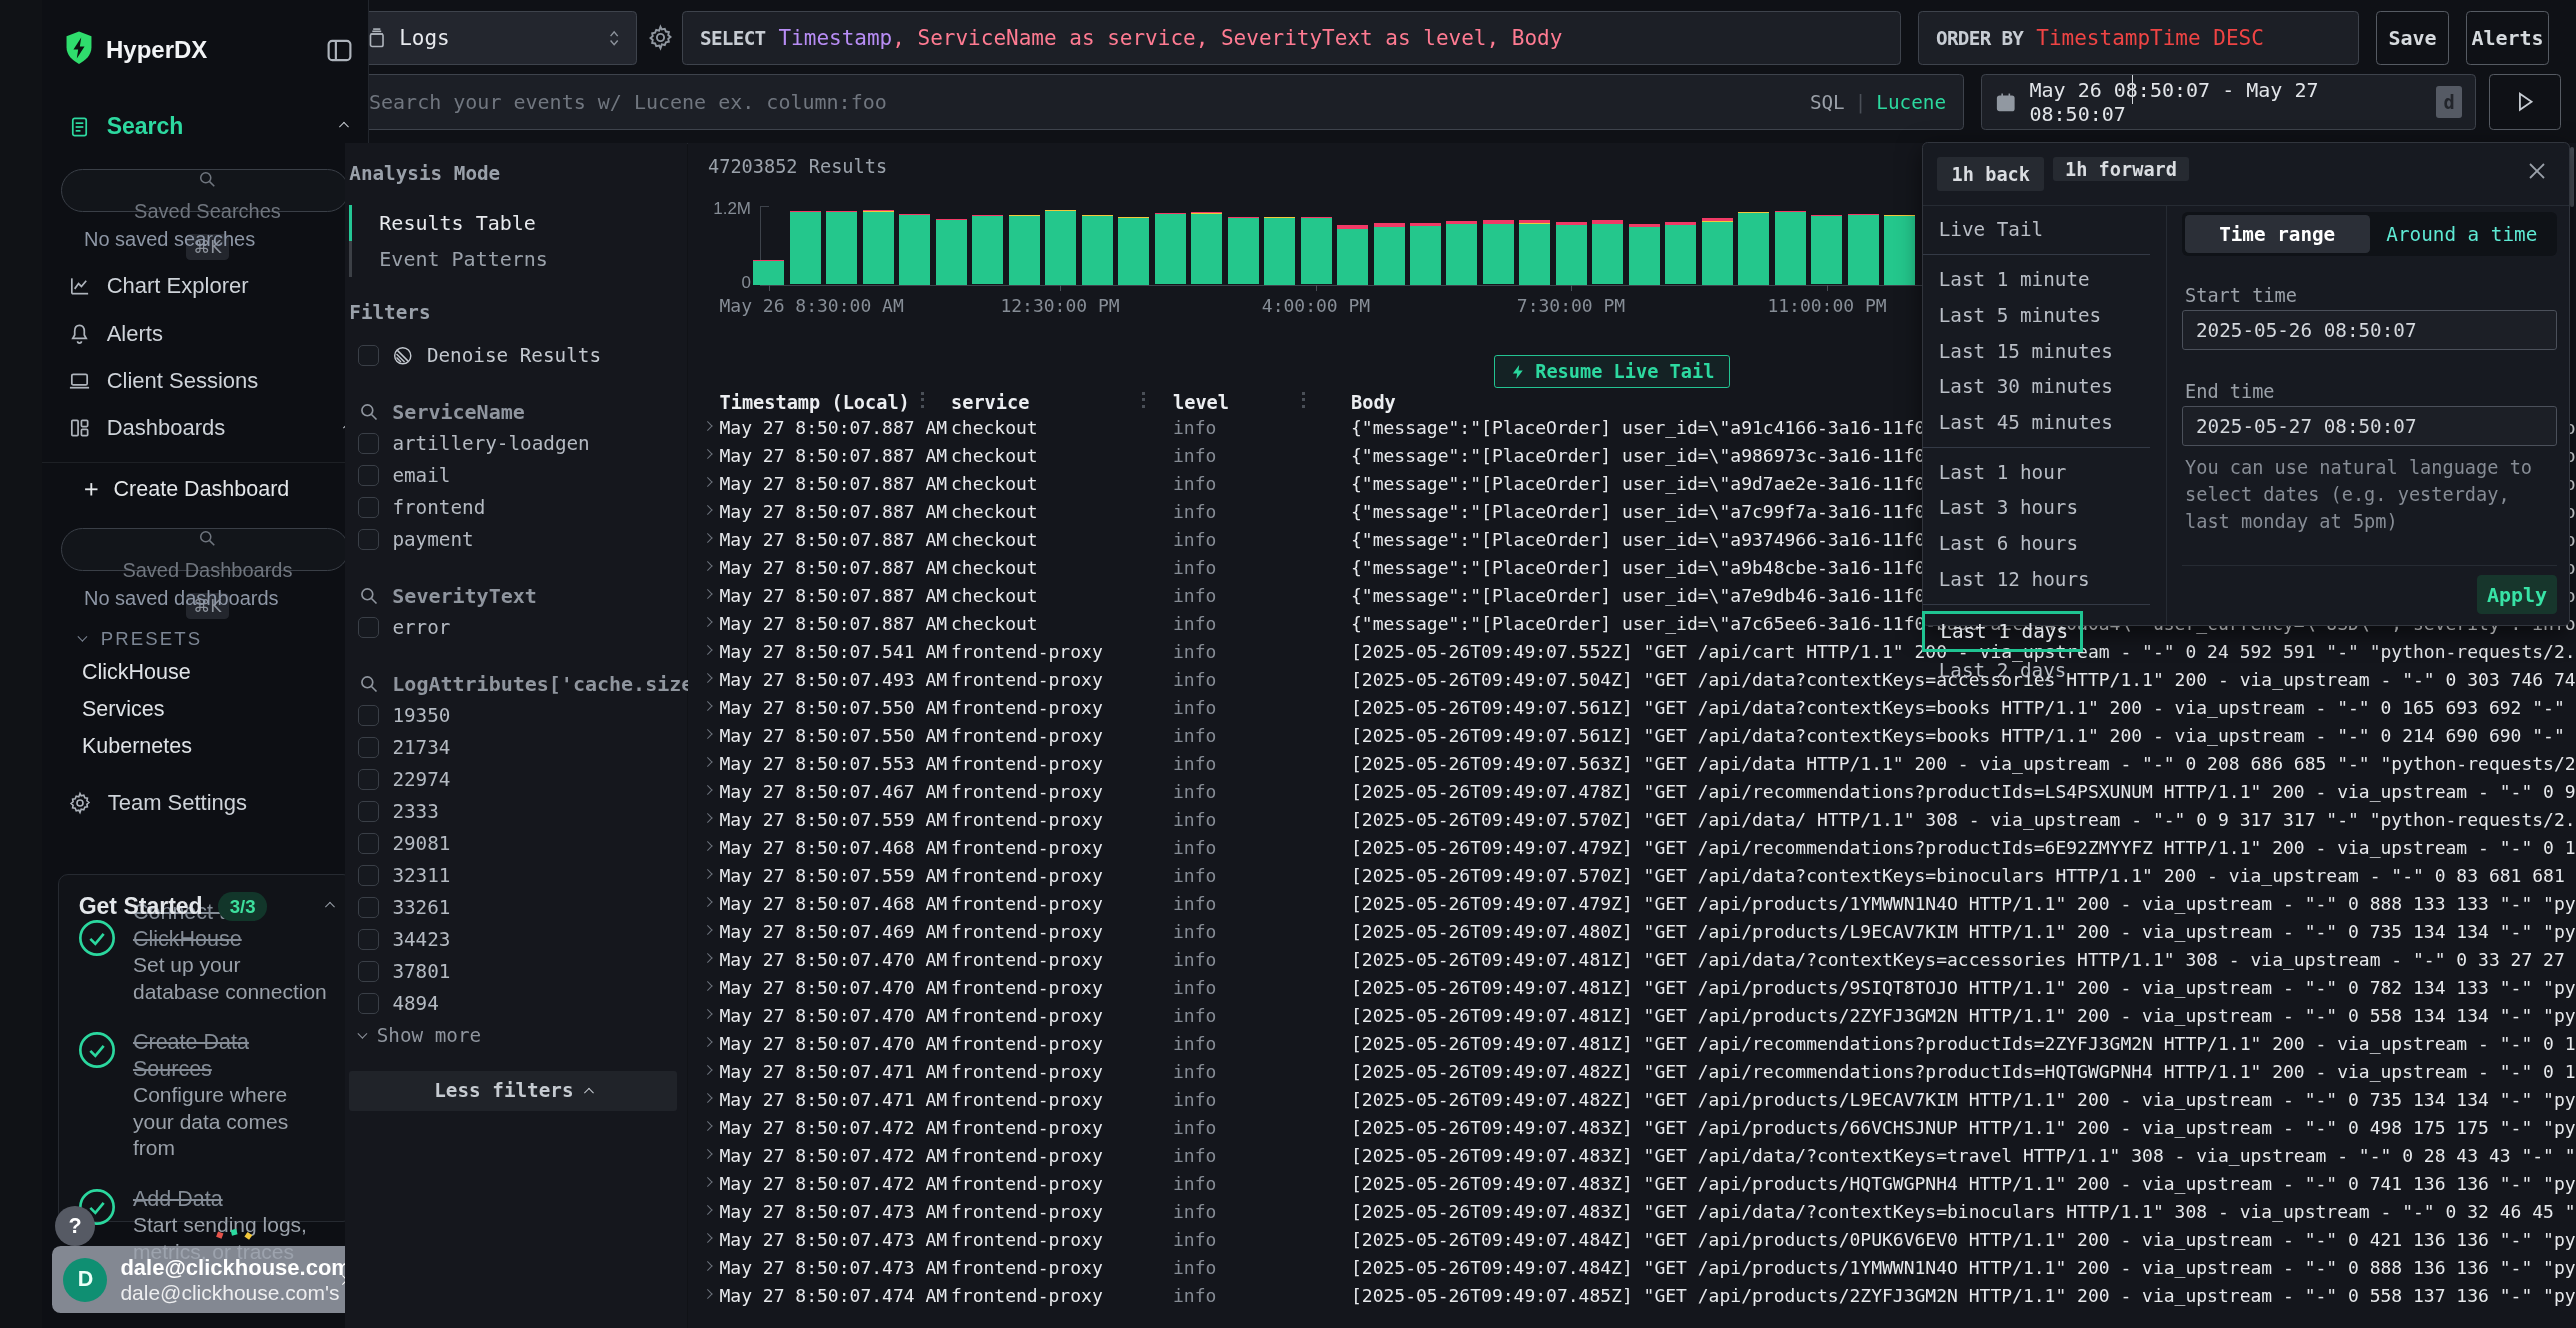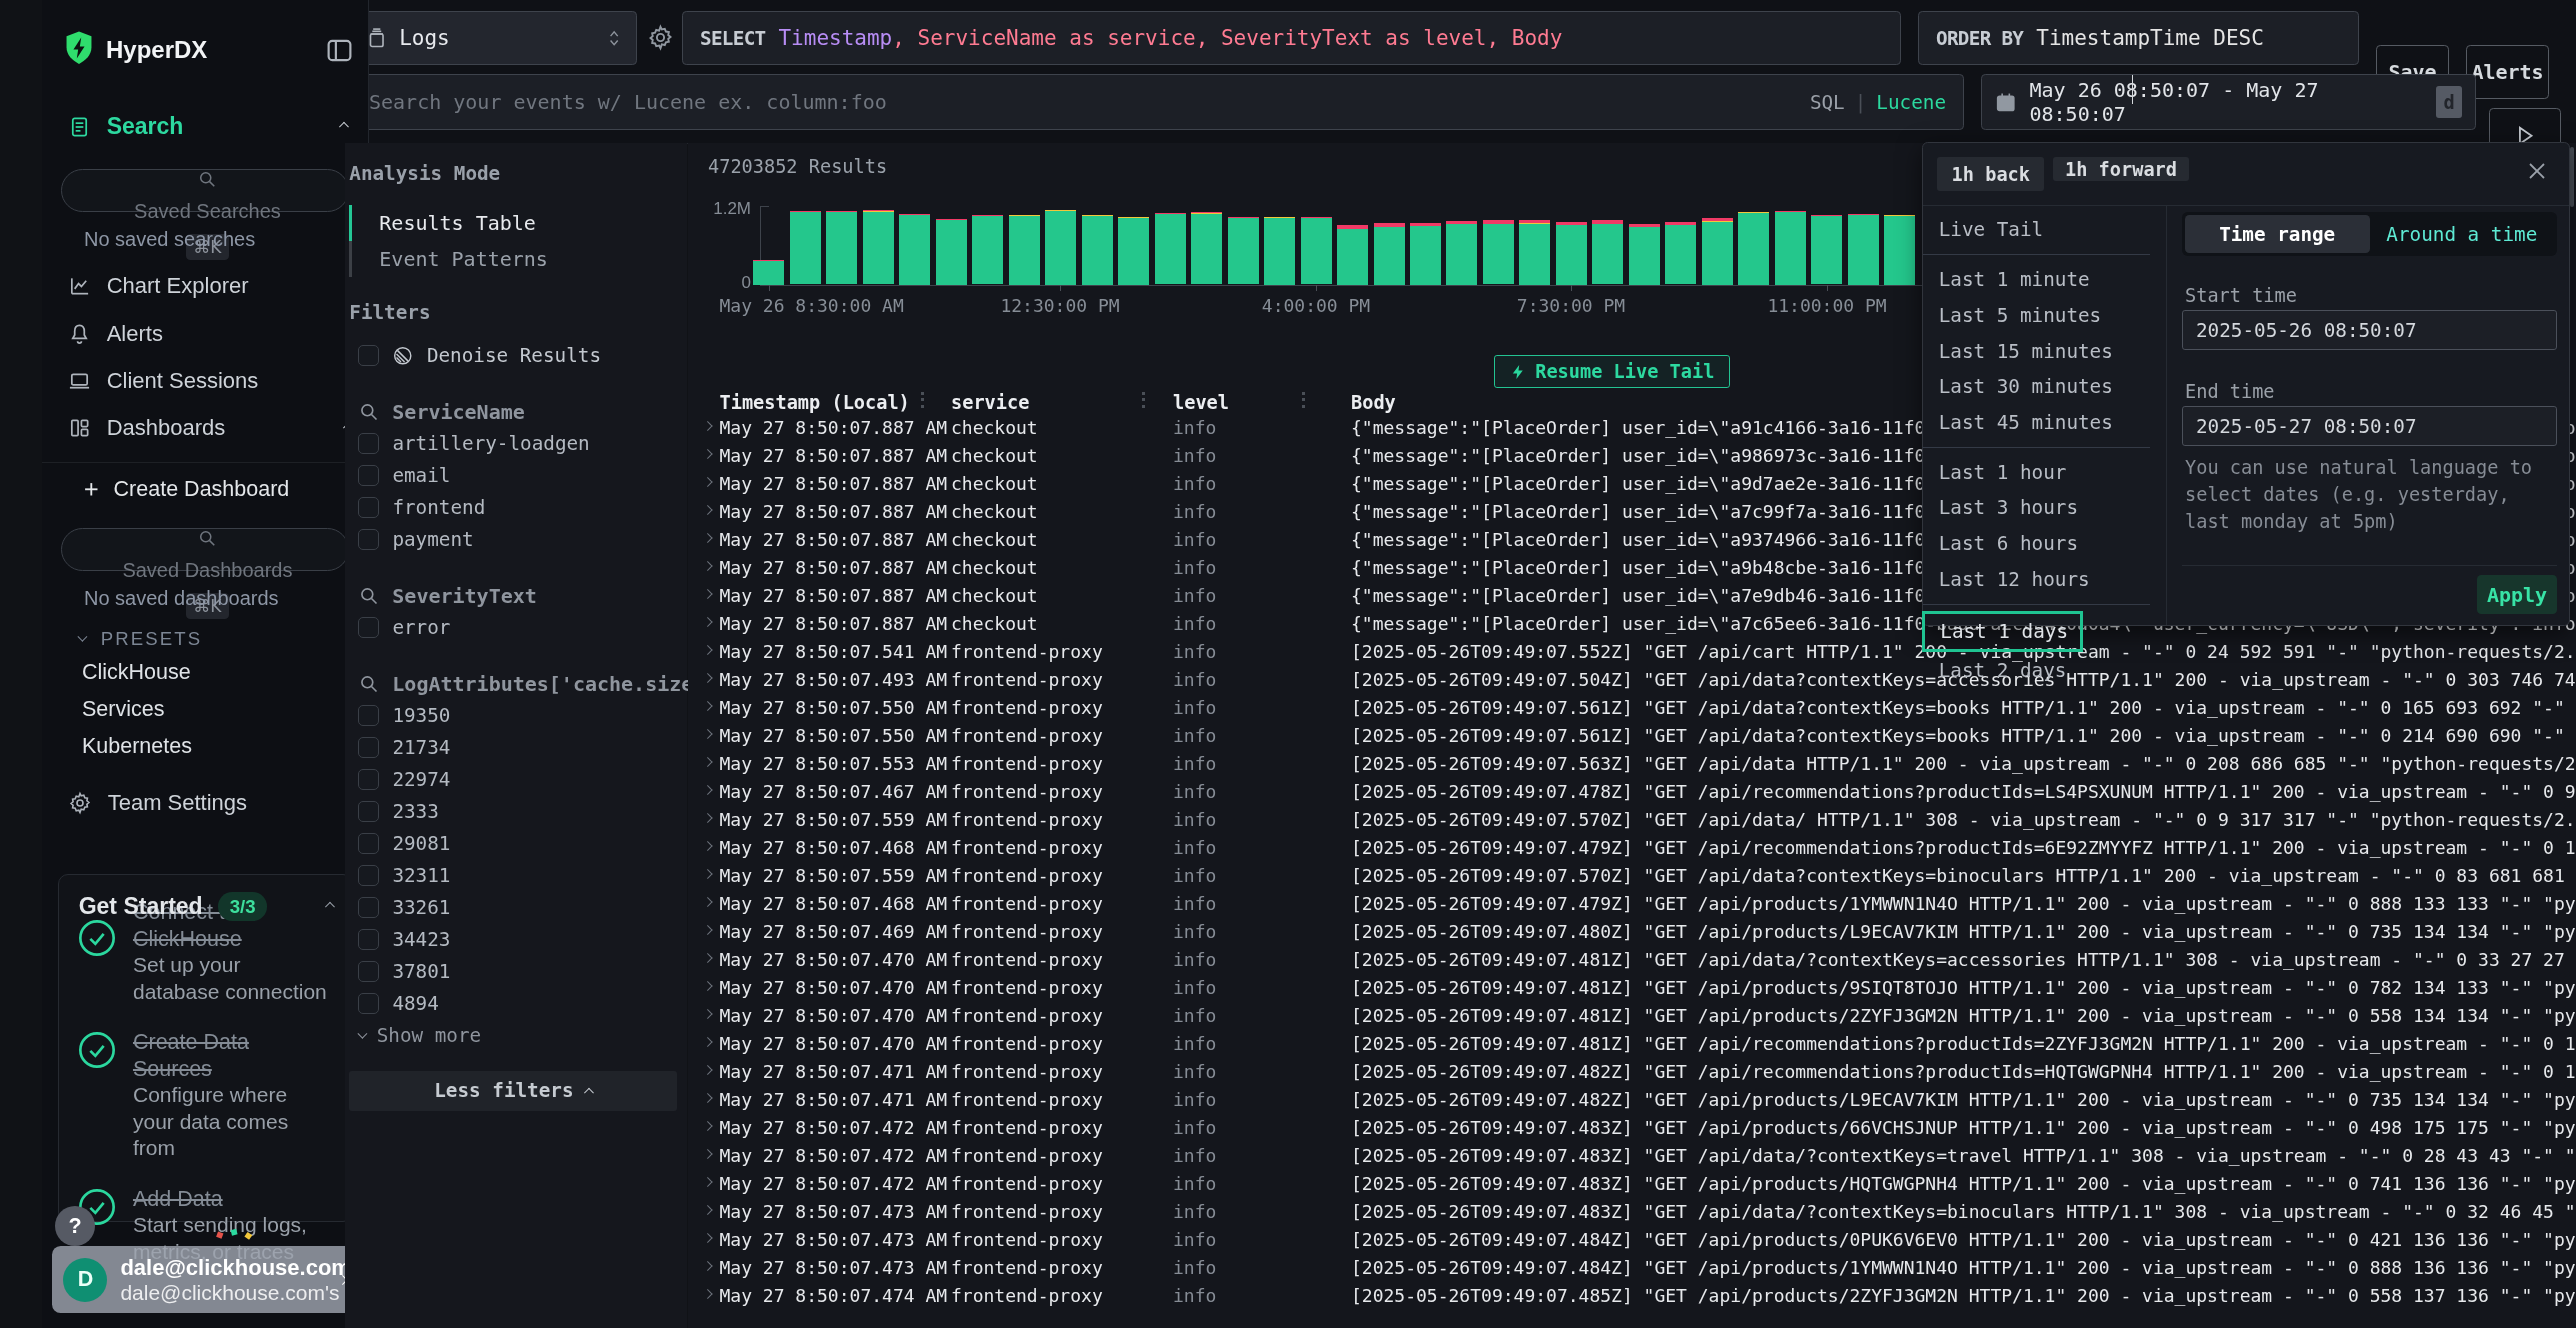--- a/index.html
+++ b/index.html
@@ -26,21 +26,21 @@
   
   #topbar{left:326px;top:0;width:2250px;height:143px;background:#0f1116;border-bottom:0.7px solid var(--line);}
   .box{position:absolute;border:0.7px solid var(--inputbd);border-radius:4.3px;background:var(--inputbg);box-sizing:border-box;}
   #logs-box{left:25px;top:11.4px;width:286px;height:54px;background:#23262e;display:flex;align-items:center;padding:0 14.3px;gap:11.4px;}
   #logs-box .lbl{font-size:21px;color:var(--txt);flex:1;}
   #sel-box{left:356px;top:11.4px;width:1219px;height:54px;display:flex;align-items:center;padding:0 17px;gap:13px;overflow:hidden;white-space:nowrap;}
   #ord-box{left:1592px;top:11.4px;width:441px;height:54px;display:flex;align-items:center;padding:0 17px;gap:13px;overflow:hidden;white-space:nowrap;}
   .sqlkw{font-size:19.3px;color:var(--kw);font-weight:bold;letter-spacing:-0.7px;}
   .sqlseg{font-size:21px;}
   .btn{position:absolute;border:0.7px solid #565b63;border-radius:4.3px;background:transparent;
-       color:#d6dade;font-size:20px;font-weight:bold;display:flex;align-items:center;justify-content:center;box-sizing:border-box;margin-top:34px;}
+       color:#d6dade;font-size:20px;font-weight:bold;display:flex;align-items:center;justify-content:center;box-sizing:border-box;}
   #search-box{left:25px;top:74px;width:1613px;height:56px;display:flex;align-items:center;padding:0 17px;box-sizing:border-box;}
   #search-box .ph{font-size:20px;color:#70767f;flex:1;}
   #search-box .mode{font-size:19.3px;}
   #date-box{left:1655px;top:74px;width:495px;height:56px;display:flex;align-items:center;padding:0 13px;gap:13px;box-sizing:border-box;}
   #date-box .dtxt{font-size:20px;color:#e2e5e9;position:relative;}
   .caret{position:absolute;width:1.4px;height:29px;background:#d5d9dd;top:-2.9px;left:102px;}
   #d-badge{margin-left:auto;width:26px;height:31.5px;background:#555a64;color:#22252b;border-radius:2.9px;
            font-size:18.6px;font-weight:bold;display:flex;align-items:center;justify-content:center;}
   #play-btn{left:2163px;top:74px;width:72px;height:56px;}
   
@@ -160,21 +160,21 @@
         <circle cx="12" cy="12" r="3.2"></circle>
         <path d="M12 2.5l1.2 2.4 2.6-.6 1 2.4 2.6.5-.5 2.6 2 1.7-2 1.7.5 2.6-2.6.5-1 2.4-2.6-.6L12 21.5l-1.2-2.4-2.6.6-1-2.4-2.6-.5.5-2.6-2-1.7 2-1.7-.5-2.6 2.6-.5 1-2.4 2.6.6z"></path>
       </svg>
     </span>
     <div id="sel-box" class="box mono">
       <span class="sqlkw">SELECT</span>
       <span class="sqlseg"><span style="color: rgb(184, 141, 245);">Timestamp</span><span style="color: rgb(255, 123, 146);">, ServiceName as service, SeverityText as level, Body</span></span>
     </div>
     <div id="ord-box" class="box mono">
       <span class="sqlkw">ORDER BY</span>
-      <span class="sqlseg" style="color:#e5e5e5">TimestampTime DESC</span>
+      <span class="sqlseg" style="color:#ef4444">TimestampTime DESC</span>
     </div>
     <button class="btn mono" style="left:2050px;top:11.4px;width:73px;height:54px;">Save</button>
     <button class="btn mono" style="left:2140px;top:11.4px;width:83px;height:54px;">Alerts</button>
 
     <div id="search-box" class="box mono">
       <span class="ph">Search your events w/ Lucene ex. column:foo</span>
       <span class="mode" style="color:#9ba1a9">SQL</span>
       <span class="mode" style="color:#4a4f57;padding:0 10px">|</span>
       <span class="mode" style="color:#2bd99f">Lucene</span>
     </div>

